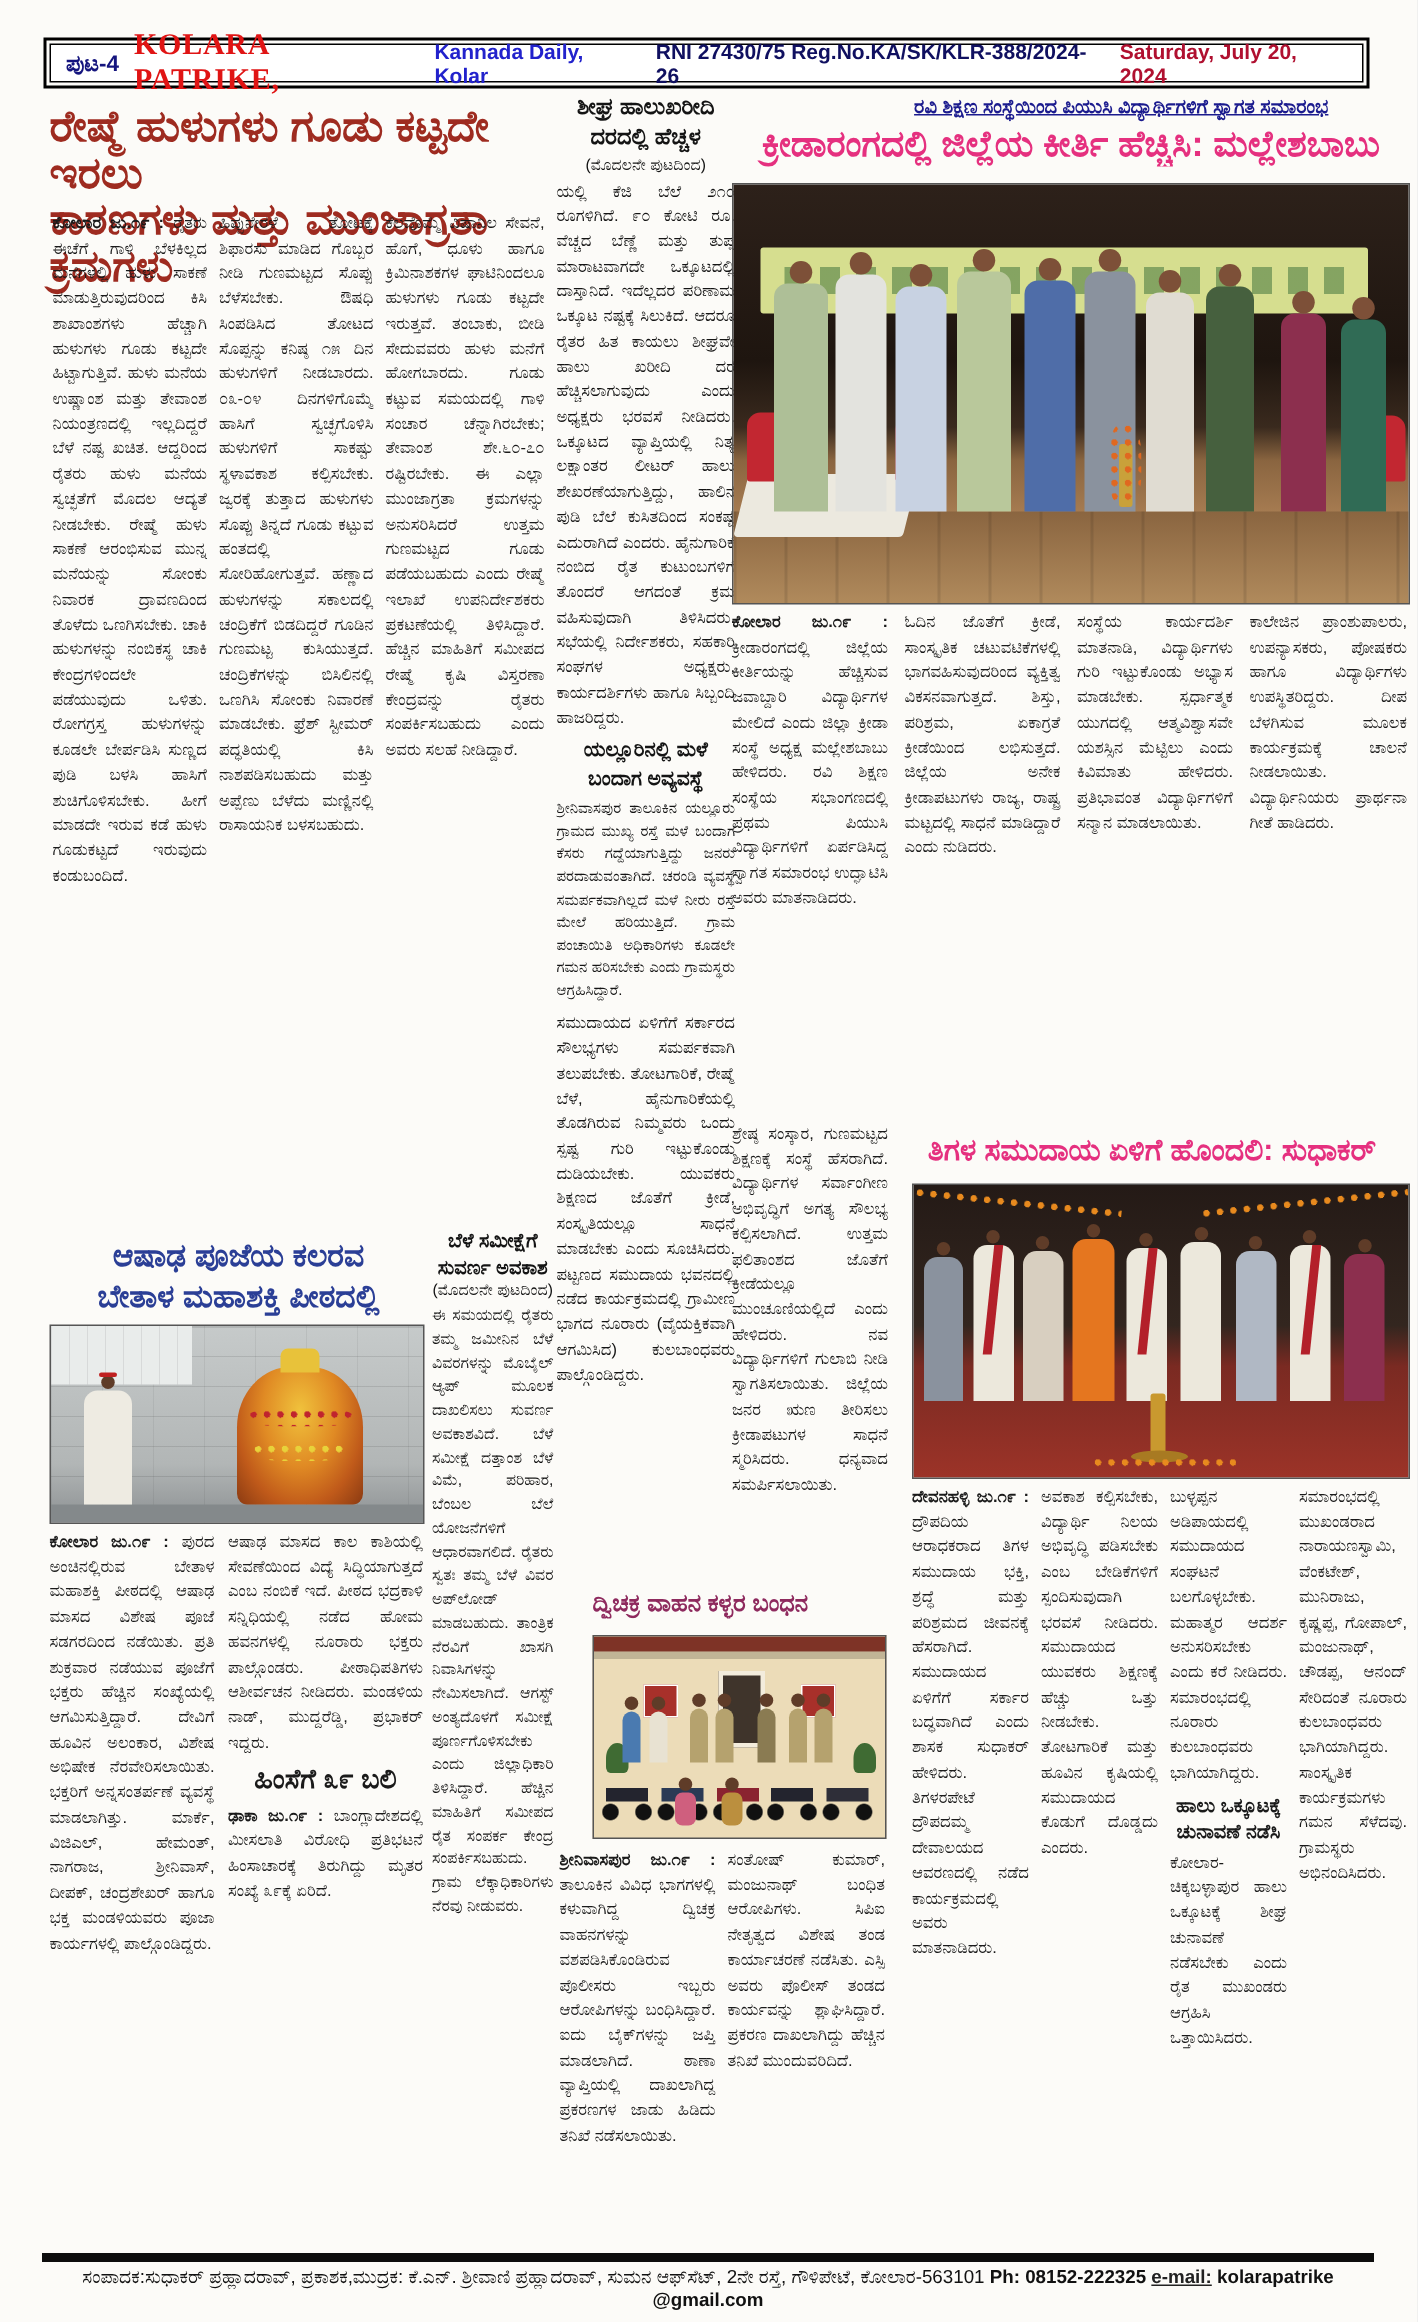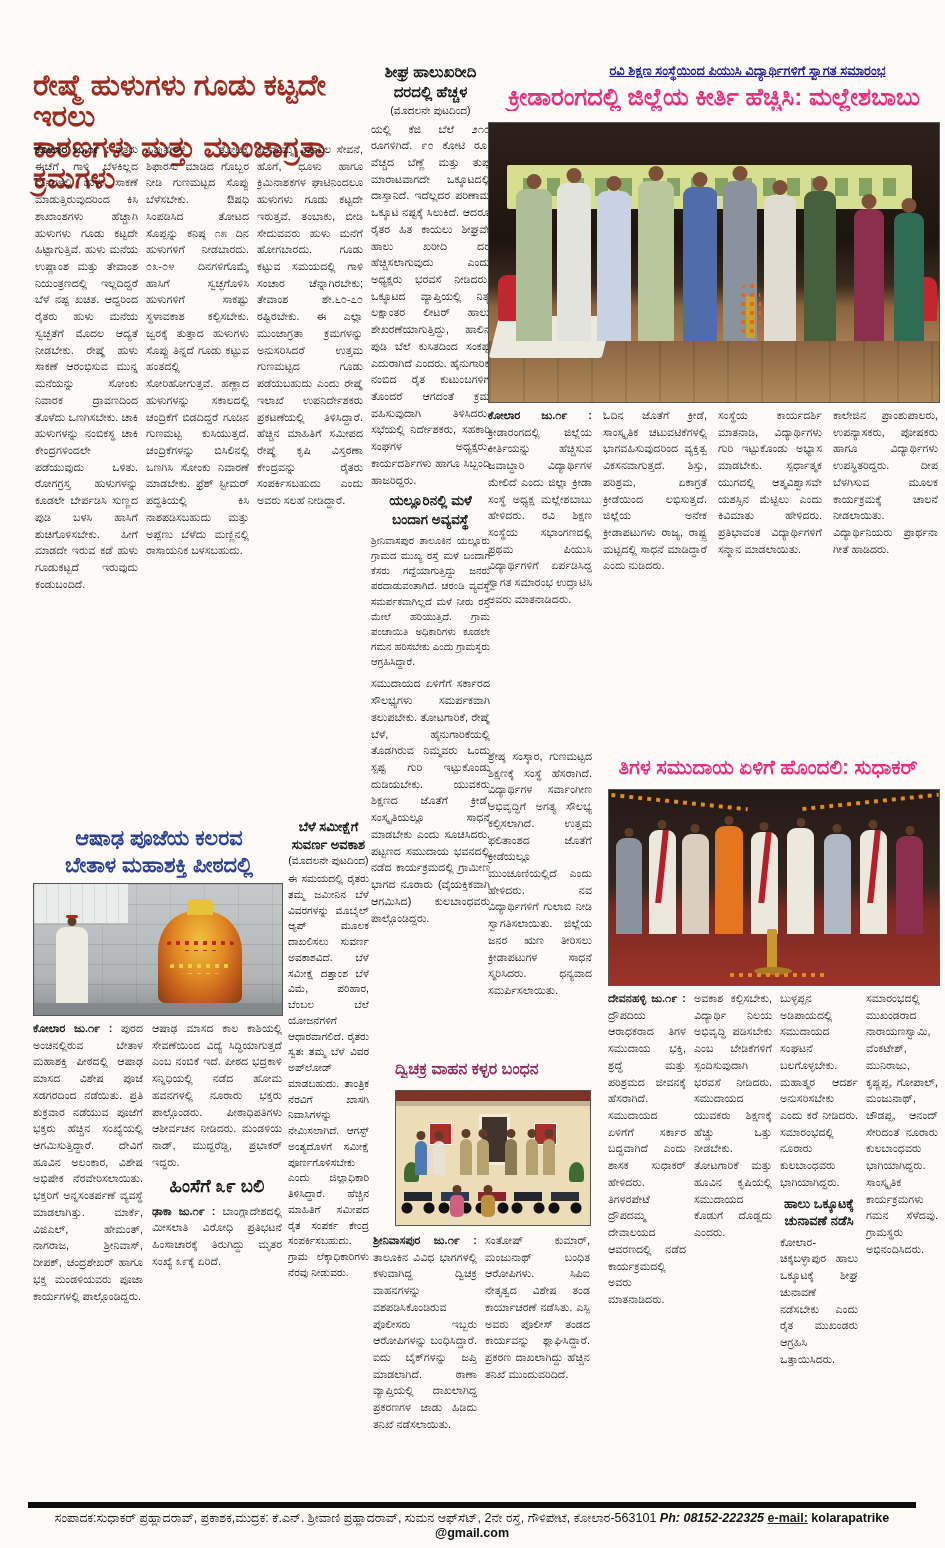--- a/index.html
+++ b/index.html
@@ -29,29 +29,38 @@
   
   .photo{position:absolute;overflow:hidden;border:1px solid #555;box-sizing:border-box;}
   .ph-el{position:absolute;}
   .fg{position:absolute;border-radius:9px 9px 0 0;}
   .fg::before{content:"";position:absolute;top:-15px;left:50%;transform:translateX(-50%);
       width:15px;height:15px;border-radius:50%;background:#7d5038;}
   .fg-sm::before{width:9px;height:9px;top:-10px;background:#5f3c28;}
   
   #footer-bar{left:28px;top:1502px;width:888px;height:6px;background:#0d0d0d;}
   #footer-line{left:28px;top:1511px;width:888px;text-align:center;font-size:12.5px;color:#111;}
-  #footer-line .ph{font-weight:bold;font-style:italic;}
+  #footer-line .ph{font-weight:bold;}
   #footer-line .em-label{font-weight:bold;text-decoration:underline;color:#222;}
   #footer-line .em{font-weight:bold;}
 </style>
 </head>
 <body>
 
 <div id="page">
 
+  <div class="abs" id="masthead">
+    <div id="masthead-inner">
+      <span class="mh-page">ಪುಟ-4</span>
+      <span class="mh-name">KOLARA PATRIKE,</span>
+      <span class="mh-sub">Kannada Daily, Kolar</span>
+      <span class="mh-rni">RNI 27430/75 Reg.No.KA/SK/KLR-388/2024-26</span>
+      <span class="mh-date">Saturday, July 20, 2024</span>
+    </div>
+  </div>
 
   <div class="abs hl-red" style="left:33px;top:70px;width:360px;">
     <div>ರೇಷ್ಮೆ ಹುಳುಗಳು ಗೂಡು ಕಟ್ಟದೇ ಇರಲು</div>
     <div>ಕಾರಣಗಳು ಮತ್ತು ಮುಂಜಾಗ್ರತಾ ಕ್ರಮಗಳು</div>
   </div>
   <div class="colbox" style="left:35px;top:141px;width:103px;height:688px;">
     <b class="dl">ಕೋಲಾರ ಜು.೧೯ :</b>
     <span>ರೈತರು ಈಚೆಗೆ ಗಾಳಿ ಬೆಳಕಿಲ್ಲದ ಮನೆಗಳಲ್ಲಿ ಹುಳು ಸಾಕಣೆ ಮಾಡುತ್ತಿರುವುದರಿಂದ ಕಿಸಿ ಶಾಖಾಂಶಗಳು ಹೆಚ್ಚಾಗಿ ಹುಳುಗಳು ಗೂಡು ಕಟ್ಟದೇ ಹಿಟ್ಟಾಗುತ್ತಿವೆ. ಹುಳು ಮನೆಯ ಉಷ್ಣಾಂಶ ಮತ್ತು ತೇವಾಂಶ ನಿಯಂತ್ರಣದಲ್ಲಿ ಇಲ್ಲದಿದ್ದರೆ ಬೆಳೆ ನಷ್ಟ ಖಚಿತ. ಆದ್ದರಿಂದ ರೈತರು ಹುಳು ಮನೆಯ ಸ್ವಚ್ಛತೆಗೆ ಮೊದಲ ಆದ್ಯತೆ ನೀಡಬೇಕು. ರೇಷ್ಮೆ ಹುಳು ಸಾಕಣೆ ಆರಂಭಿಸುವ ಮುನ್ನ ಮನೆಯನ್ನು ಸೋಂಕು ನಿವಾರಕ ದ್ರಾವಣದಿಂದ ತೊಳೆದು ಒಣಗಿಸಬೇಕು. ಚಾಕಿ ಹುಳುಗಳನ್ನು ನಂಬಿಕಸ್ಥ ಚಾಕಿ ಕೇಂದ್ರಗಳಿಂದಲೇ ಪಡೆಯುವುದು ಒಳಿತು. ರೋಗಗ್ರಸ್ತ ಹುಳುಗಳನ್ನು ಕೂಡಲೇ ಬೇರ್ಪಡಿಸಿ ಸುಣ್ಣದ ಪುಡಿ ಬಳಸಿ ಹಾಸಿಗೆ ಶುಚಿಗೊಳಿಸಬೇಕು. ಹೀಗೆ ಮಾಡದೇ ಇರುವ ಕಡೆ ಹುಳು ಗೂಡುಕಟ್ಟದೆ ಇರುವುದು ಕಂಡುಬಂದಿದೆ.</span>
   </div>
   <div class="colbox" style="left:146px;top:141px;width:103px;height:688px;">

